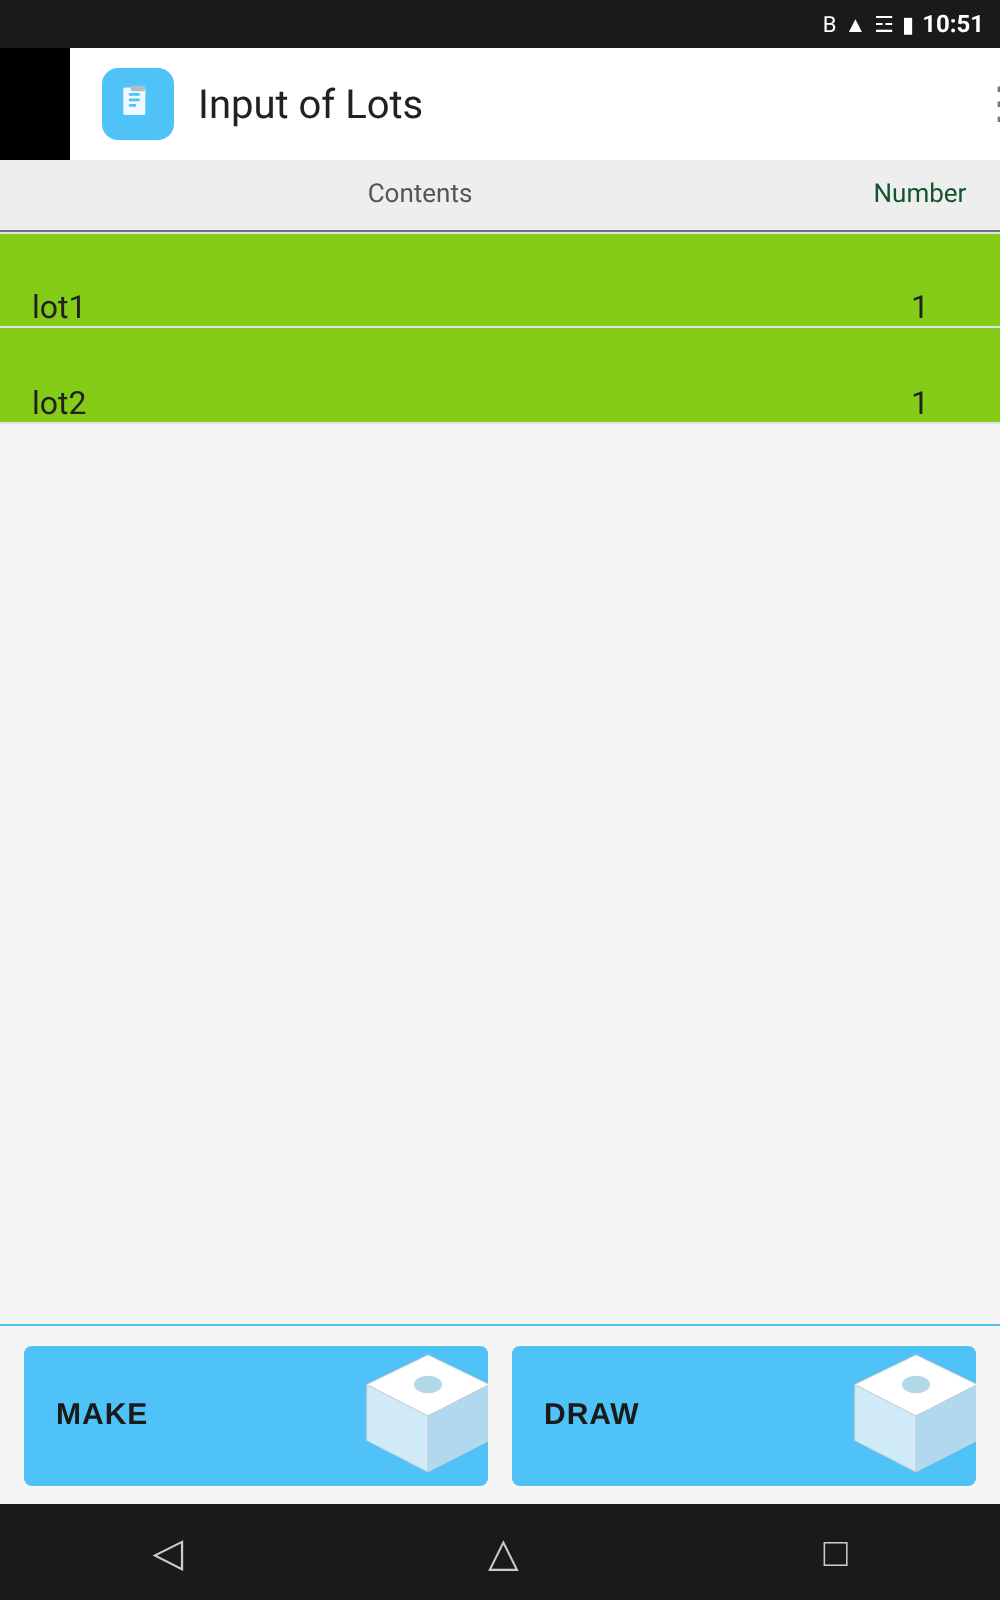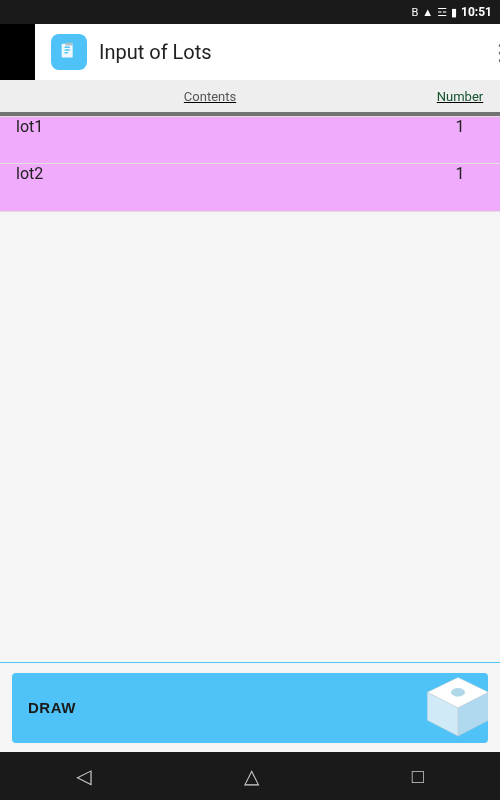--- a/index.html
+++ b/index.html
@@ -87,43 +87,42 @@
       cursor: pointer;
       padding: 8px;
     }
 
     
     #table-header {
       background: #eeeeee;
       display: flex;
       align-items: center;
       height: 36px;
-      border-bottom: 4px solid #737373;
-      text-decoration: underline;
+      border-bottom: 1px solid #737373;
     }
 
     #header-contents {
       flex: 1;
       text-align: center;
       font-size: 13px;
       color: #555;
     }
 
     #header-number {
       width: 80px;
       text-align: center;
       font-size: 13px;
       color: #14532d;
     }
 
     
     .table-row {
-      background: #f0abfc;
-      display: flex;
-      align-items: flex-start;
+      background: #84cc16;
+      display: flex;
+      align-items: flex-end;
       height: 48px;
       border-bottom: 1px solid #e0e0e0;
     }
 
     .table-row:first-child {
       border-top: 1px solid #e0e0e0;
     }
 
     .row-contents {
       flex: 1;
@@ -257,20 +256,33 @@
       <span class="row-number">1</span>
     </div>
     <div class="table-row">
       <span class="row-contents">lot2</span>
       <span class="row-number">1</span>
     </div>
   </div>
 </div>
 
 <div id="buttons-area">
+  <button class="action-button">
+    <span class="button-label">MAKE</span>
+    <svg class="box-illustration" viewBox="0 0 90 80" xmlns="http://www.w3.org/2000/svg">
+
+      <polygon points="45,5 80,22 45,40 10,22" fill="white" stroke="#ccc" stroke-width="0.5"></polygon>
+
+      <polygon points="10,22 45,40 45,72 10,54" fill="#d0eaf7" stroke="#ccc" stroke-width="0.5"></polygon>
+
+      <polygon points="80,22 45,40 45,72 80,54" fill="#b0d8ef" stroke="#ccc" stroke-width="0.5"></polygon>
+
+      <ellipse cx="45" cy="22" rx="8" ry="5" fill="#90c8e0" opacity="0.7"></ellipse>
+    </svg>
+  </button>
 
   <button class="action-button">
     <span class="button-label">DRAW</span>
     <svg class="box-illustration" viewBox="0 0 90 80" xmlns="http://www.w3.org/2000/svg">
 
       <polygon points="45,5 80,22 45,40 10,22" fill="white" stroke="#ccc" stroke-width="0.5"></polygon>
       <polygon points="10,22 45,40 45,72 10,54" fill="#d0eaf7" stroke="#ccc" stroke-width="0.5"></polygon>
       <polygon points="80,22 45,40 45,72 80,54" fill="#b0d8ef" stroke="#ccc" stroke-width="0.5"></polygon>
       <ellipse cx="45" cy="22" rx="8" ry="5" fill="#90c8e0" opacity="0.7"></ellipse>
     </svg>

